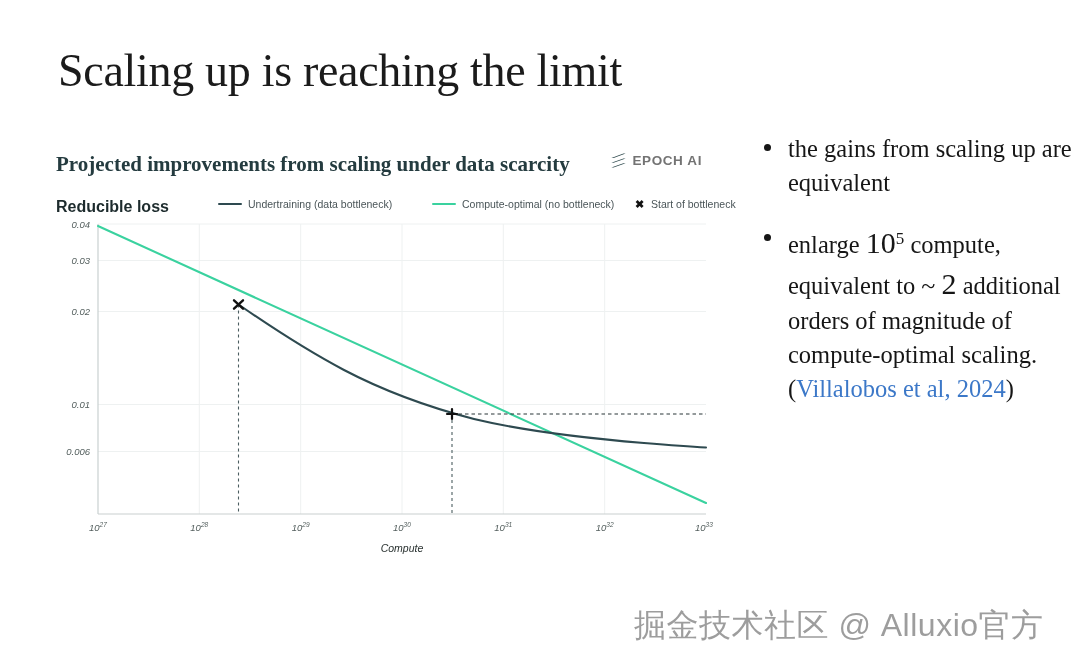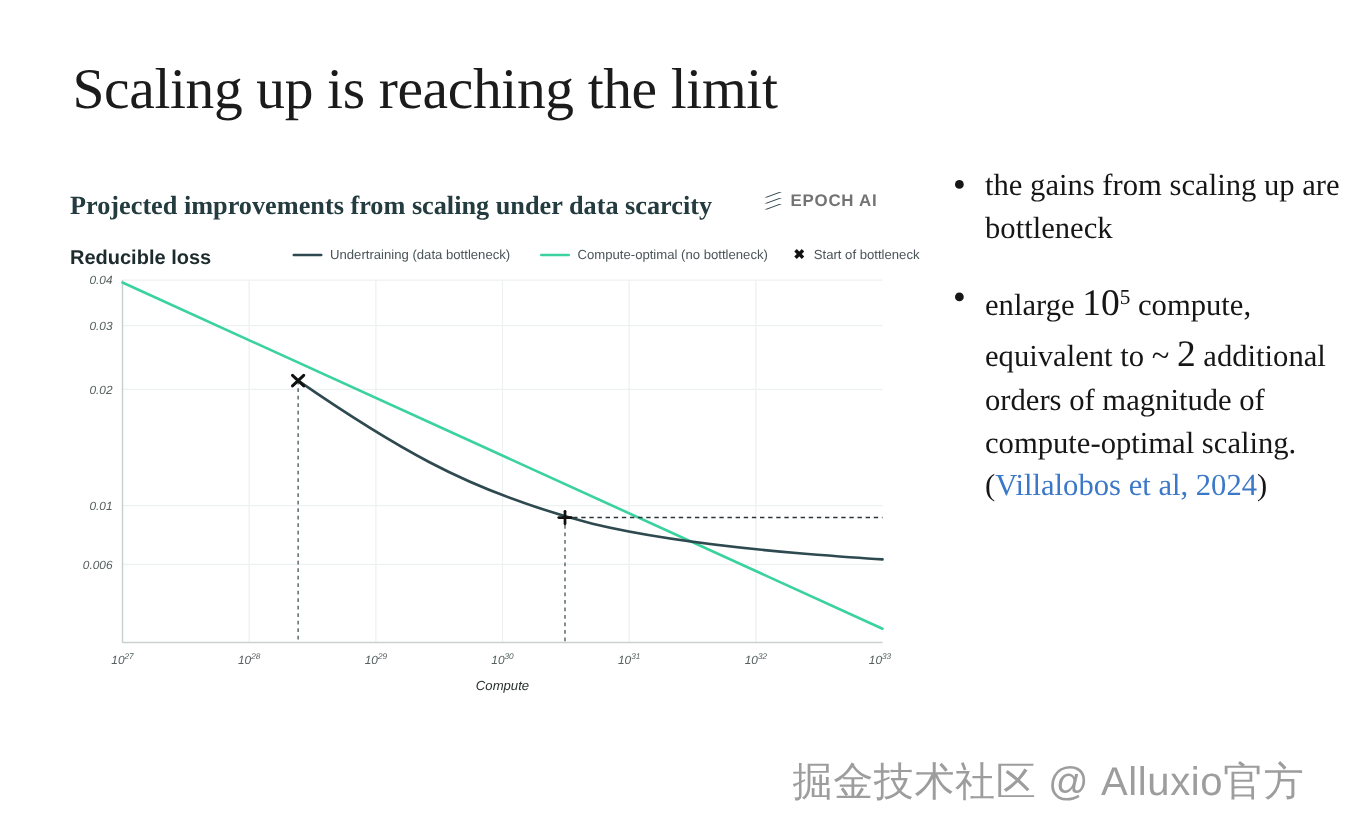--- a/index.html
+++ b/index.html
@@ -99,21 +99,21 @@
     position: absolute;
     top: 0;
     display: flex;
     align-items: center;
     gap: 6px;
     white-space: nowrap;
     font-family: "Liberation Sans", sans-serif;
     font-size: 10.5px;
     color: #4a5558;
   }
-  #legend-undertraining { left: 178px; }
+  #legend-undertraining { left: 162px; }
   #legend-compute-optimal { left: 376px; }
   #legend-bottleneck { left: 578px; }
   .legend-swatch-line {
     width: 24px;
     height: 2.6px;
     border-radius: 2px;
     display: inline-block;
   }
   .legend-swatch-x {
     display: inline-block;
@@ -319,21 +319,21 @@
       </g>
 
     </svg>
   </div>
 </div>
 
 <div id="bullets">
 
 
   <div class="bullet-item">
-    <span>the gains from scaling up are bottleneck</span>
+    <span>the gains from scaling up are equivalent</span>
   </div>
 
   <div class="bullet-item">
     <span>enlarge </span><span class="big-num">10</span><span class="sup">5</span><span> compute, equivalent to </span><span class="tilde">~</span> <span class="big-num">2</span><span> additional orders of magnitude of compute-optimal scaling. (</span><a class="link" href="#">Villalobos et al, 2024</a><span>)</span>
   </div>
 
 </div>
 
 <div id="watermark">掘金技术社区 @ Alluxio官方</div>
 

